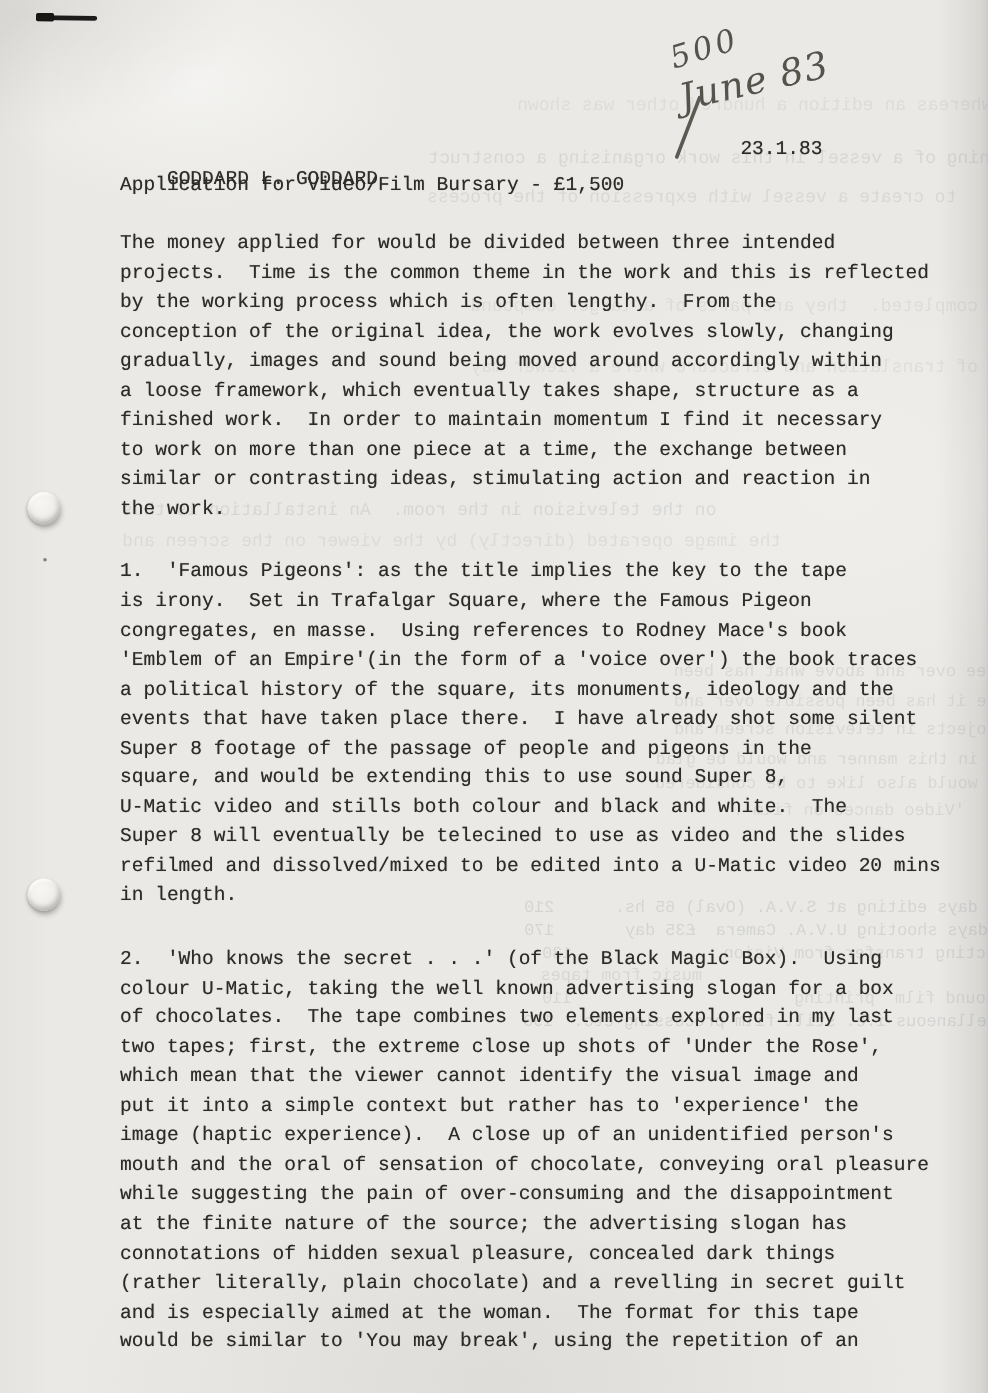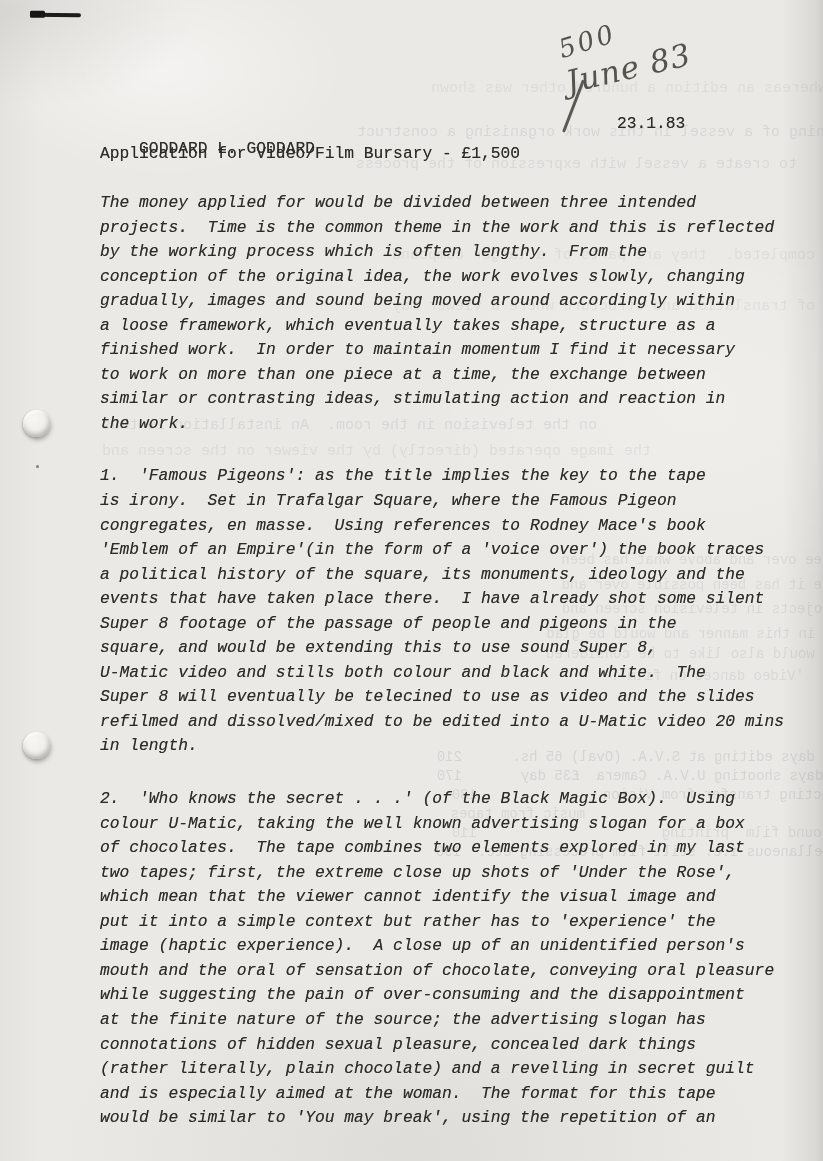--- a/index.html
+++ b/index.html
@@ -16,21 +16,21 @@
       #e9e8e4;
     font-family:"Liberation Mono","DejaVu Sans Mono",monospace;
     color:#2d2b28;
   }
   
   .typed{font-size:16.3px;line-height:24.55px;white-space:pre;
          text-shadow:0 0 .6px rgba(45,43,40,.55);}
   .header-row{position:absolute;left:100px;top:112px;width:700px;}
   .header-row .date{position:absolute;left:517px;top:0;}
   .subject{position:absolute;left:100px;top:142px;}
-  .doc-body{position:absolute;left:100px;top:191px;width:705px;font-style:italic;}
+  .doc-body{position:absolute;left:100px;top:191px;width:705px;}
   .para{margin:0 0 28px 0;}
   .tline{height:24.55px;}
   
   .hw{position:absolute;font-family:"DejaVu Serif","Liberation Serif",serif;
       font-style:italic;color:#54534c;}
   .hw-amount{left:558px;top:26px;font-size:26px;transform:rotate(-17deg);letter-spacing:3px;}
   .hw-date{left:565px;top:50px;font-size:31px;transform:rotate(-13deg);letter-spacing:1px;}
   .hw-tail{position:absolute;left:572px;top:78px;width:2.5px;height:56px;background:#5b5a53;
            transform:rotate(21deg);border-radius:2px;}
   

